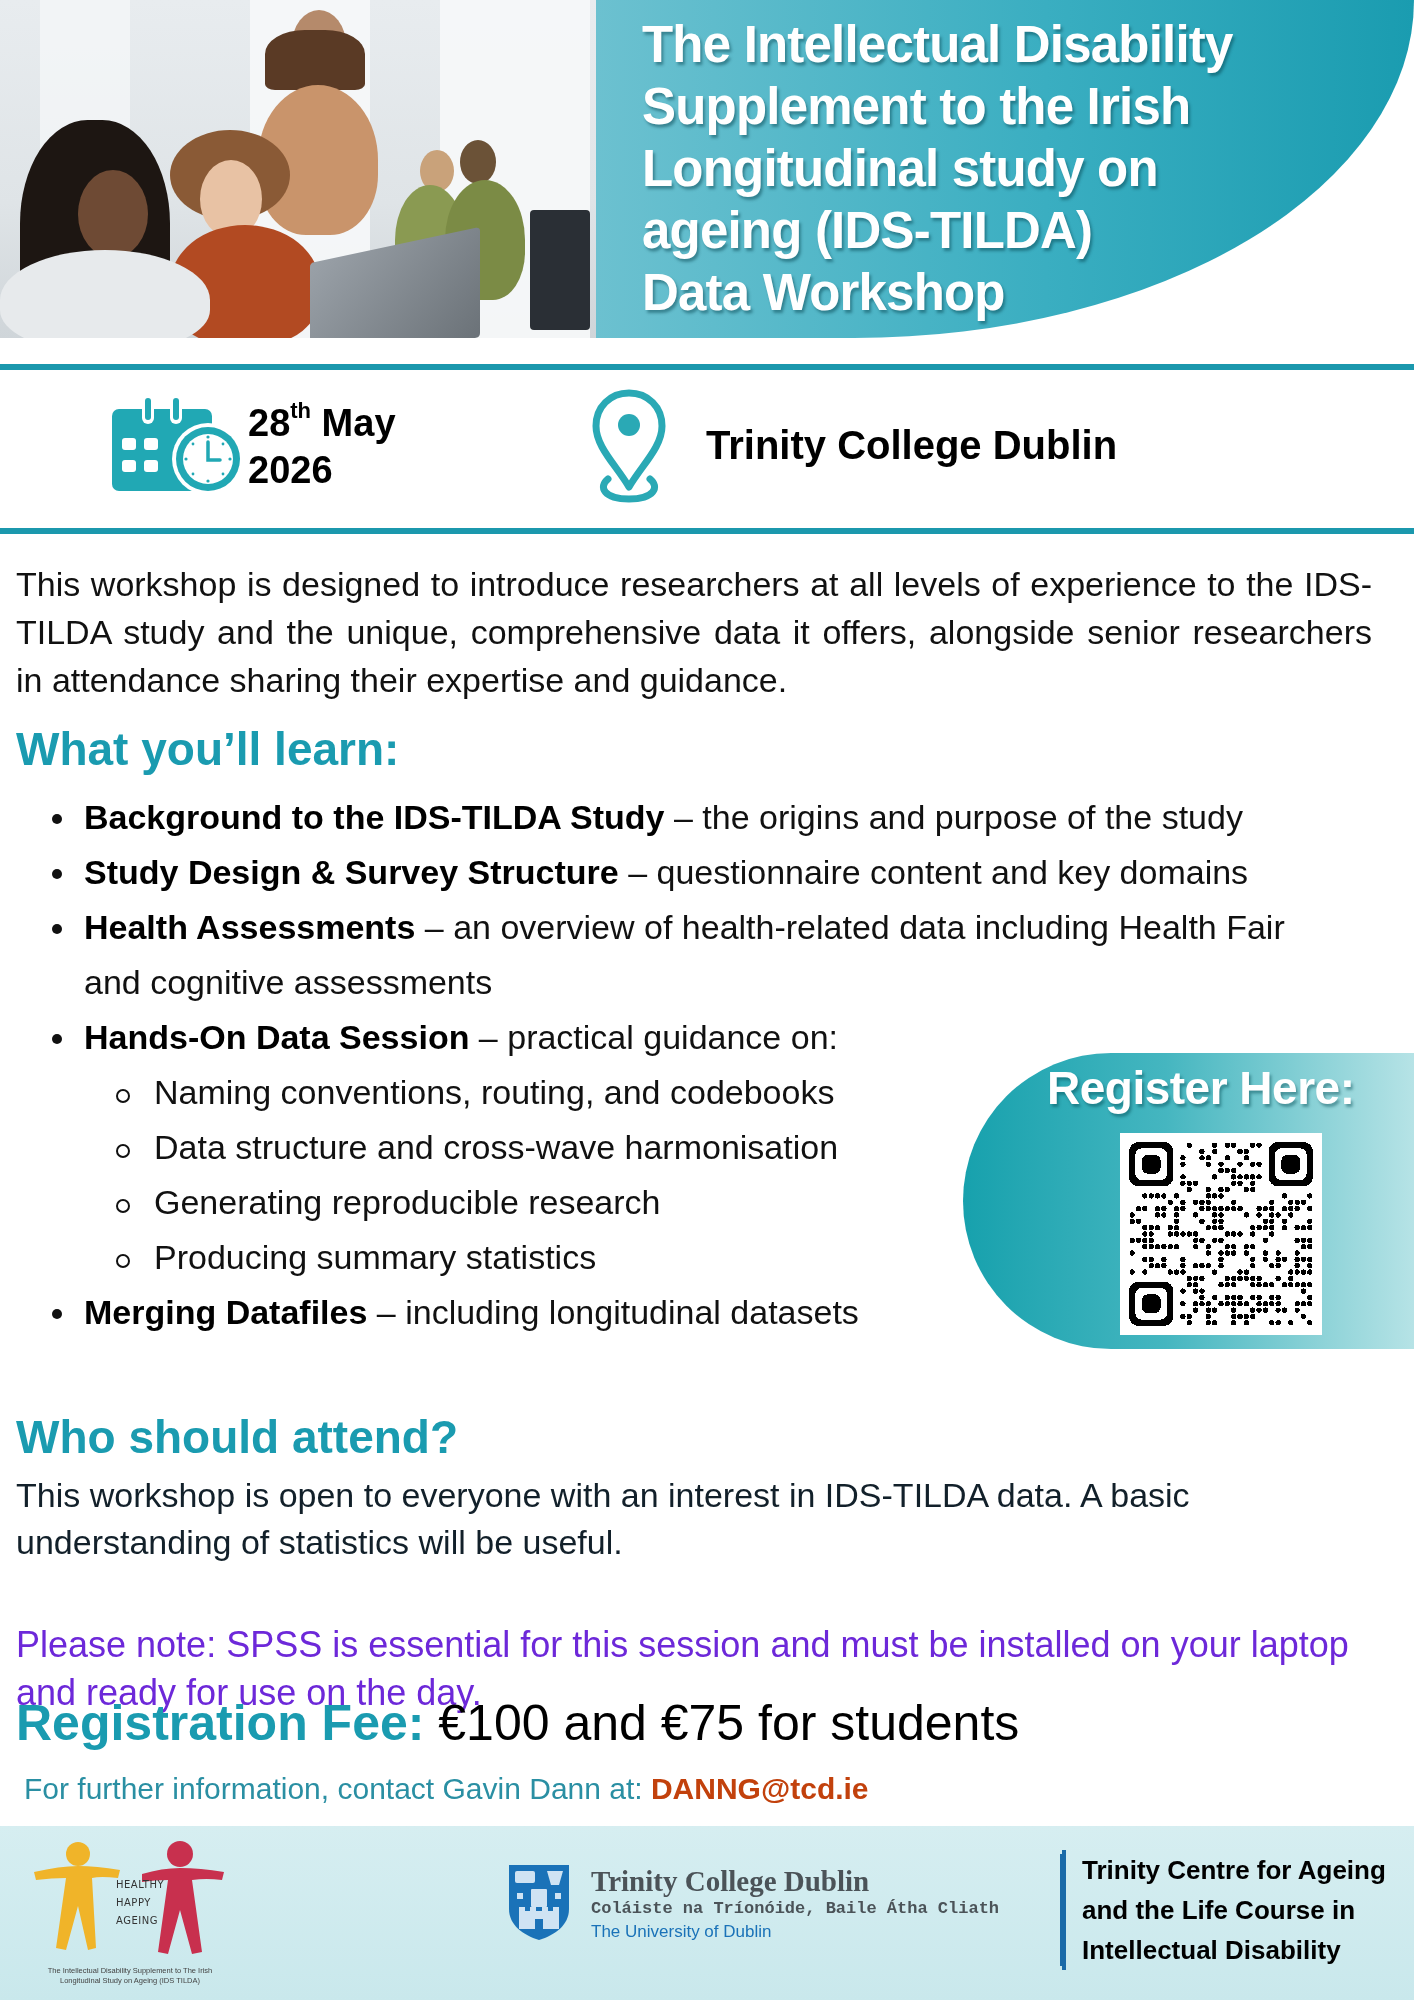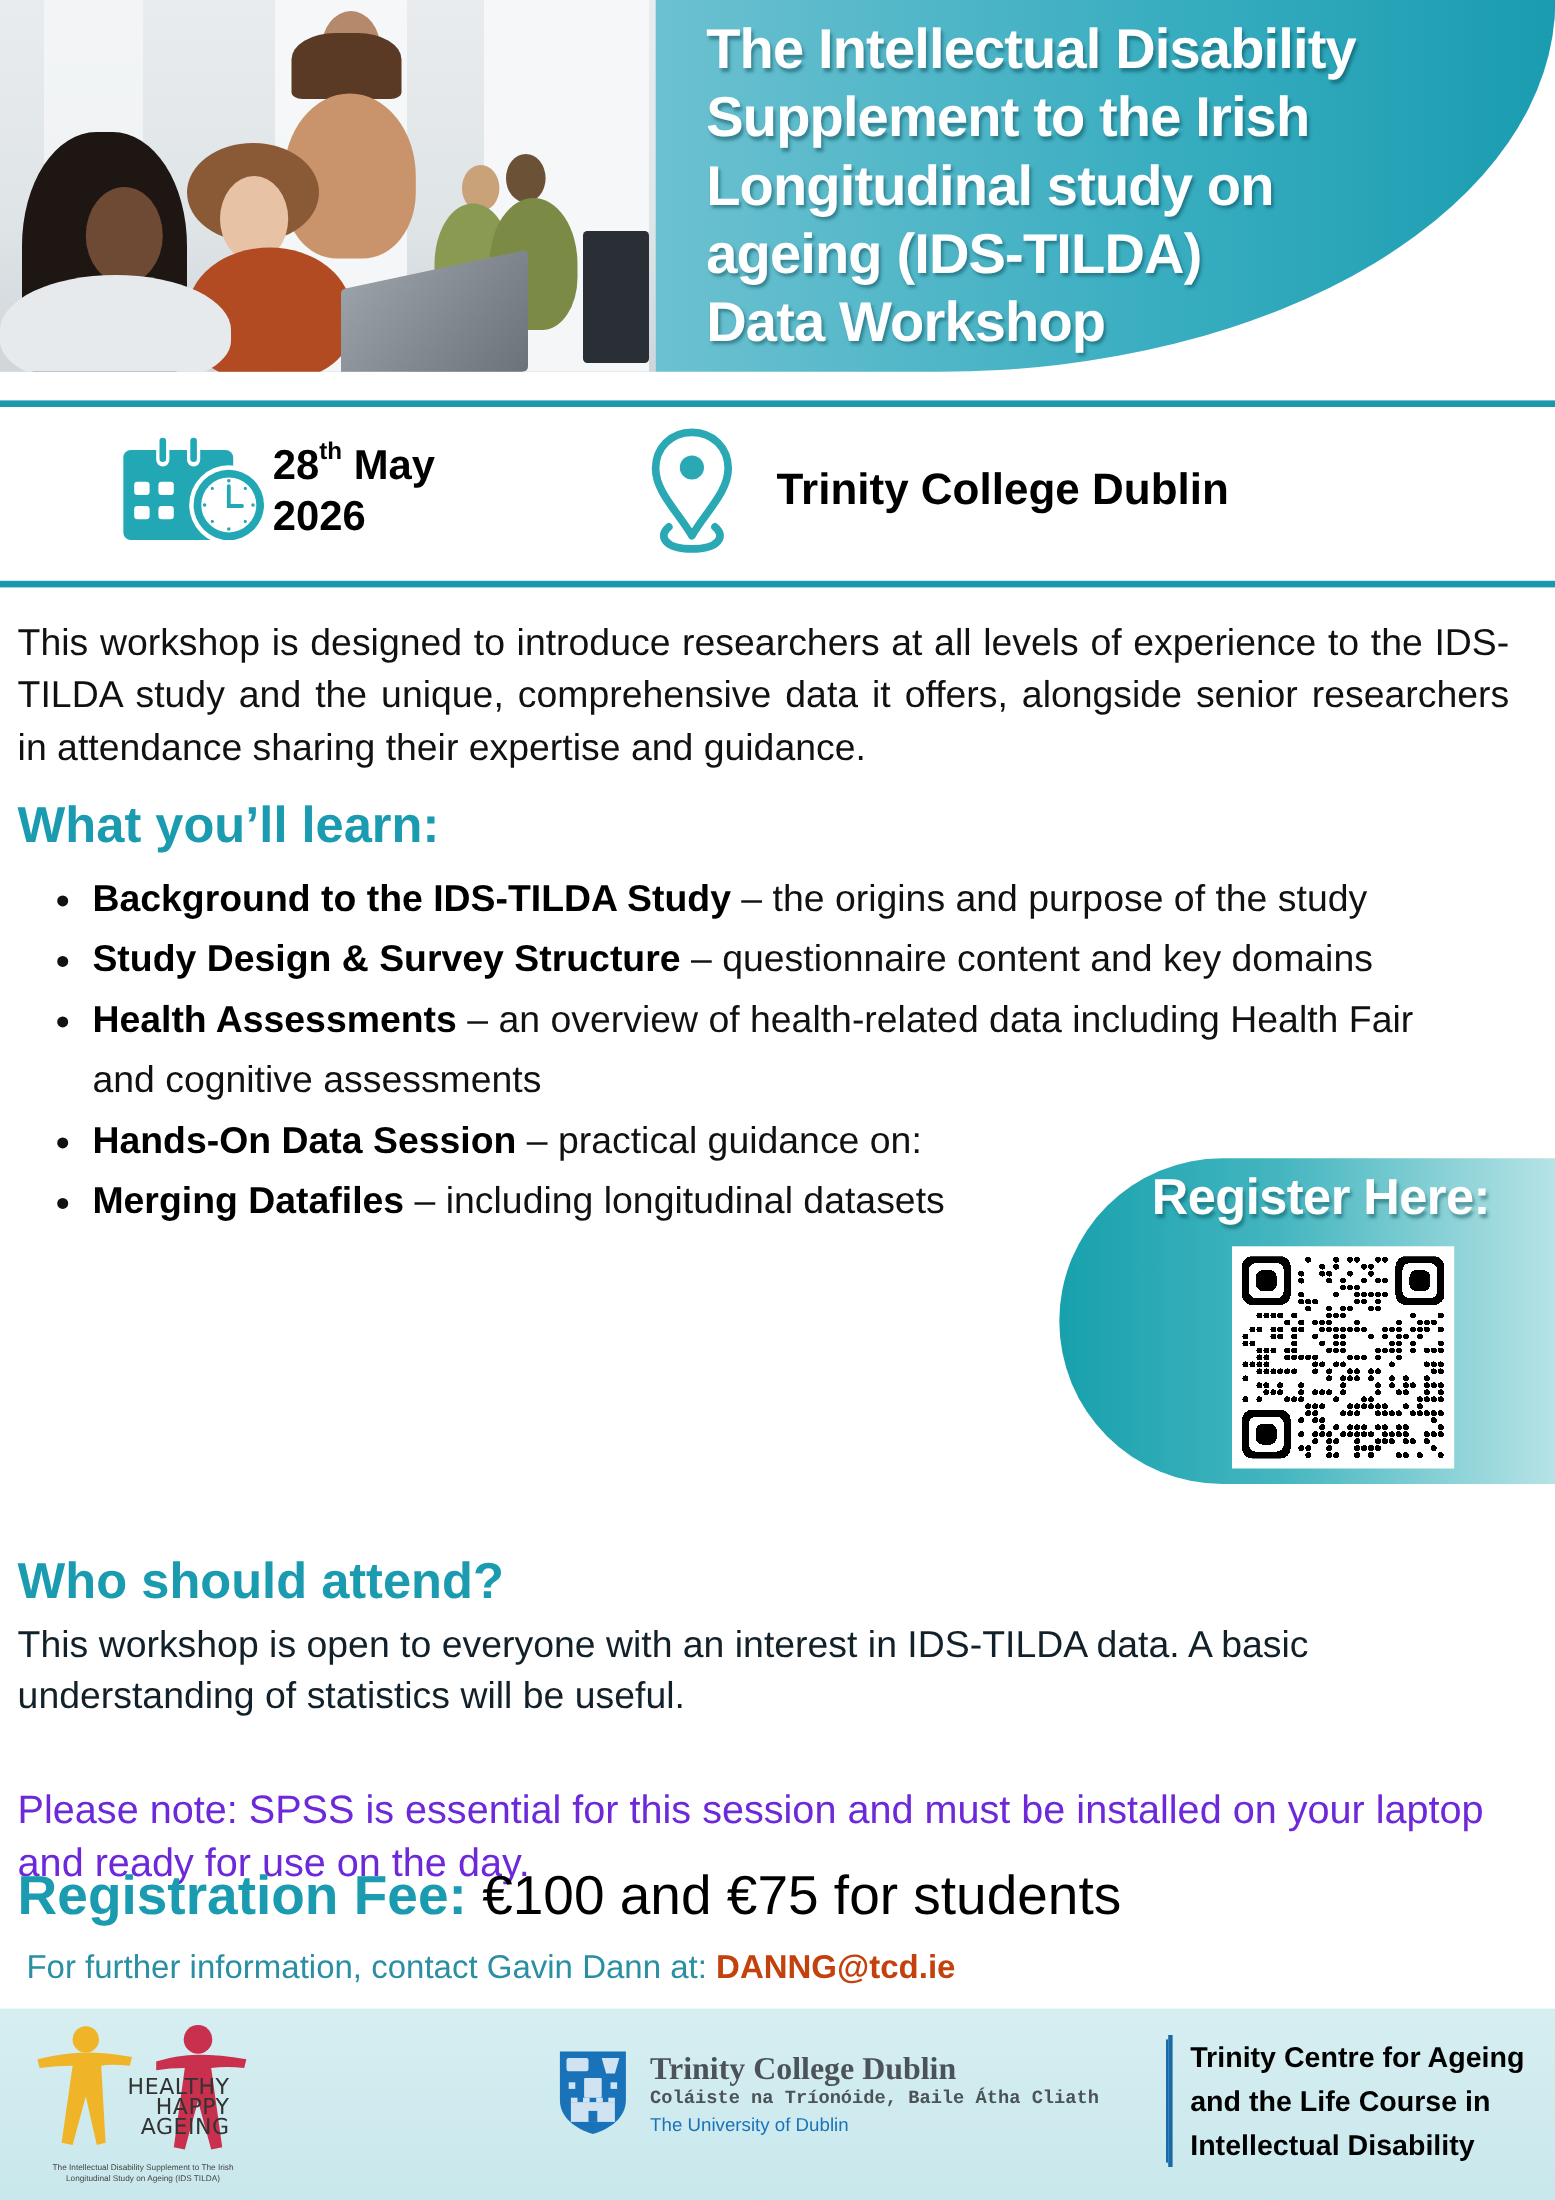--- a/index.html
+++ b/index.html
@@ -91,22 +91,22 @@
   .footer {
     position: absolute; left: 0; top: 1826px; width: 1414px; height: 174px;
     background: linear-gradient(180deg, #d6eef1 0%, #c9e8ec 100%);
   }
   .hha { position: absolute; left: 30px; top: 10px; width: 200px; height: 160px; }
   .hha .caption {
     position: absolute; left: 0; top: 130px; width: 200px; text-align: center;
     font-size: 7.5px; line-height: 10px; color: #444;
   }
   .hha .words {
-    position: absolute; left: 86px; top: 52px; font-family: "DejaVu Sans", sans-serif;
-    font-size: 20px; line-height: 18px; color: #333; text-align: right; letter-spacing: 0.5px;
+    position: absolute; left: 86px; top: 40px; font-family: "DejaVu Sans", sans-serif;
+    font-size: 10px; line-height: 18px; color: #333; text-align: left; letter-spacing: 0.5px;
   }
   .tcd { position: absolute; left: 507px; top: 37px; display: flex; align-items: flex-start; }
   .tcd .shield { width: 64px; height: 78px; }
   .tcd .t { margin-left: 20px; margin-top: 2px; }
   .tcd .t1 { font-family: "Liberation Serif", serif; font-weight: 700; font-size: 29px; color: #4b5358; line-height: 32px; }
   .tcd .t2 { font-family: Liberation Mono, monospace; font-weight: 700; font-size: 17px; color: #4b5358; line-height: 24px; }
   .tcd .t3 { font-size: 17px; color: #1a72b8; line-height: 22px; }
   .centre {
     position: absolute; left: 1062px; top: 24px; padding-left: 16px;
     border-left: 4px solid #1a6aa8; box-shadow: -6px 0 0 -4px #1a6aa8;
@@ -197,20 +197,26 @@
 <div class="rule bottom"></div>
 
 <p class="intro">This workshop is designed to introduce researchers at all levels of experience to the IDS-TILDA study and the unique, comprehensive data it offers, alongside senior researchers in attendance sharing their expertise and guidance.</p>
 
 <h2 class="h2 learn">What you’ll learn:</h2>
 <ul class="learn-list">
   <li><b>Background to the IDS-TILDA Study</b><span> – the origins and purpose of the study</span></li>
   <li><b>Study Design &amp; Survey Structure</b><span> – questionnaire content and key domains</span></li>
   <li class="wrap" style="width:1260px"><b>Health Assessments</b><span> – an overview of health-related data including Health Fair and cognitive assessments</span></li>
   <li><b>Hands-On Data Session</b><span> – practical guidance on:</span>
+    <ul class="sub-list">
+      <li>Naming conventions, routing, and codebooks</li>
+      <li>Data structure and cross-wave harmonisation</li>
+      <li>Generating reproducible research</li>
+      <li>Producing summary statistics</li>
+    </ul>
   </li>
   <li><b>Merging Datafiles</b><span> – including longitudinal datasets</span></li>
 </ul>
 
 <div class="register">
   <div class="label">Register Here:</div>
   <div class="qr">
     <svg viewBox="0 0 29 29" shape-rendering="crispEdges">
       <g fill="#000">
         <rect x="0" y="0" width="7" height="7" rx="1.5"></rect>

